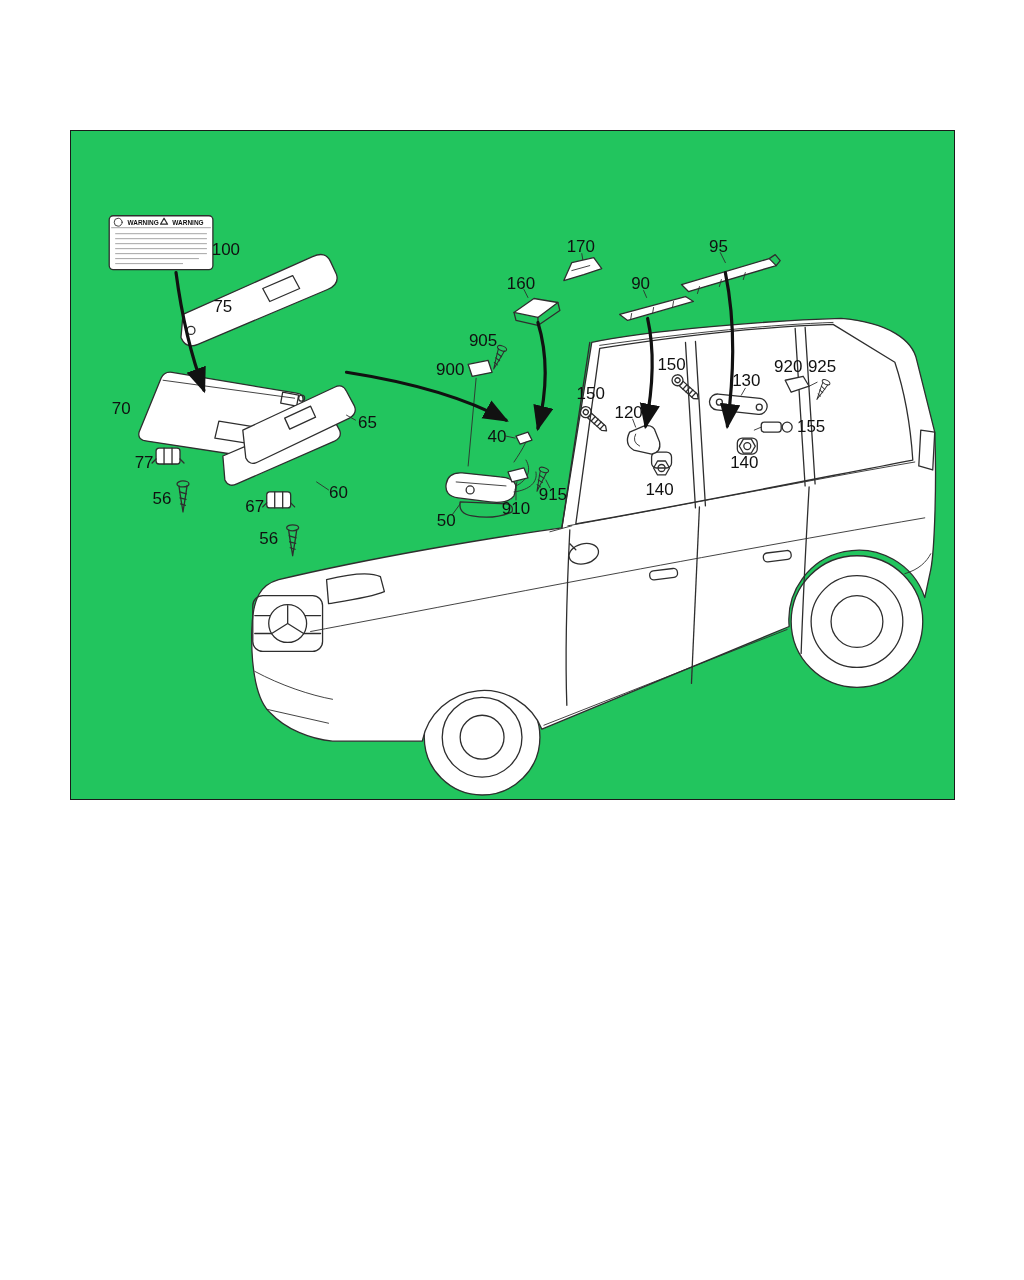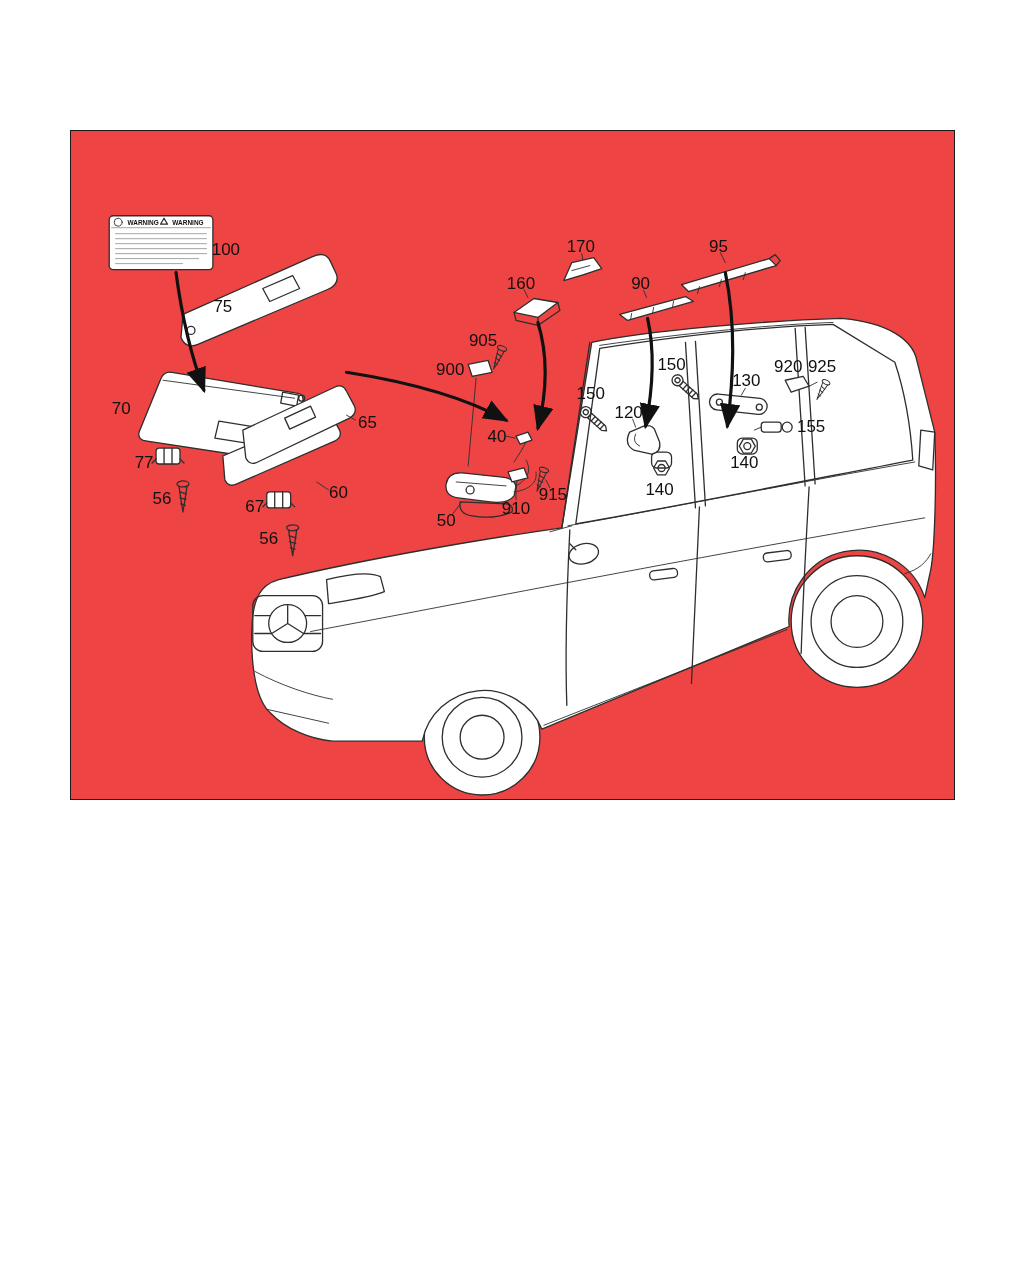--- a/index.html
+++ b/index.html
@@ -2,21 +2,21 @@
 <html><head>
 <meta charset="utf-8">
 <style>
   html,body { margin:0; padding:0; }
   body {
     width:1024px; height:1280px; background:#ffffff;
     font-family:"Liberation Sans", sans-serif; position:relative; overflow:hidden;
   }
   .frame {
     position:absolute; left:70px; top:130px; width:885px; height:670px;
-    border:1.6px solid #1a1a1a; box-sizing:border-box; background:#ef4444;
+    border:1.6px solid #1a1a1a; box-sizing:border-box; background:#22c55e;
   }
   .frame svg { display:block; width:100%; height:100%; }
   .art  { stroke:#2e2e2e; fill:none;    stroke-width:1.3; stroke-linecap:round; stroke-linejoin:round; }
   .artw { stroke:#2e2e2e; fill:#ffffff; stroke-width:1.3; stroke-linecap:round; stroke-linejoin:round; }
   .thin { stroke:#2e2e2e; fill:none; stroke-width:0.9; stroke-linecap:round; }
   .bold { stroke:#111111; fill:none; stroke-width:3.2; stroke-linecap:round; }
   .plabel { font:17px "Liberation Sans", sans-serif; fill:#101010; text-anchor:middle; }
   .sticker-title { font:700 6.5px "Liberation Sans", sans-serif; fill:#101010; text-anchor:middle; }
   .stline { stroke:#9a9a9a; stroke-width:0.9; }
 </style>

